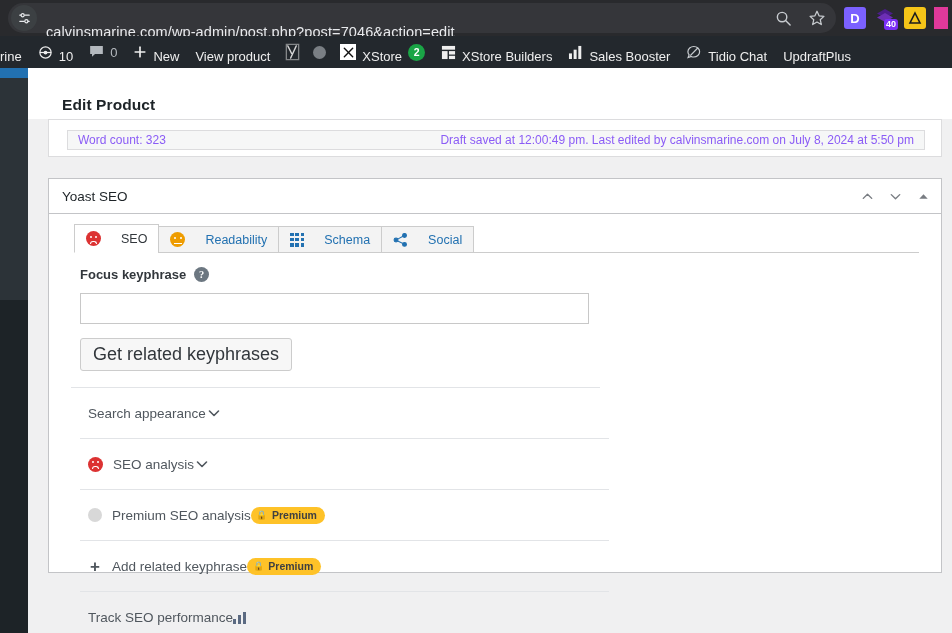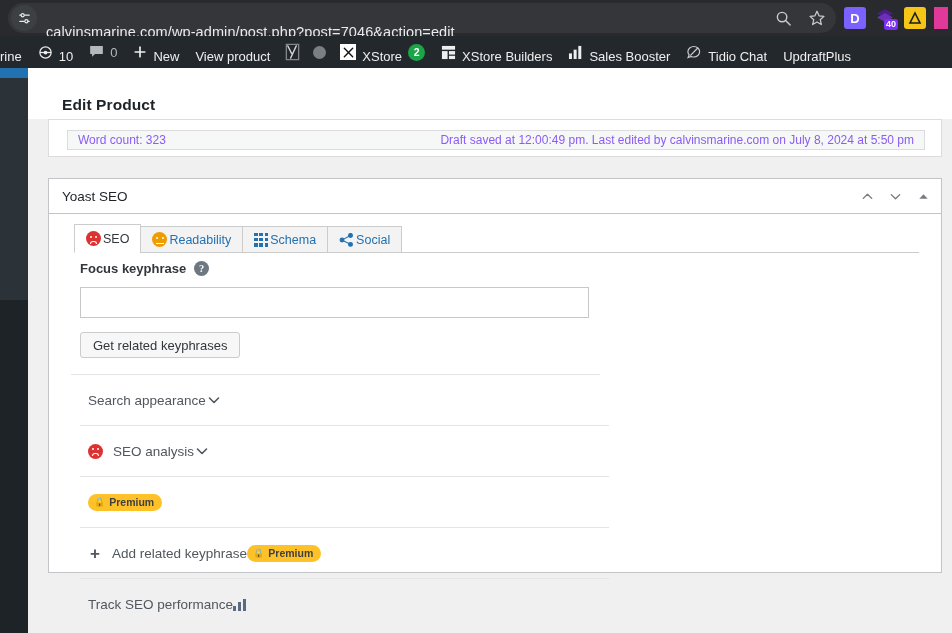--- a/index.html
+++ b/index.html
@@ -133,21 +133,21 @@
   #yoast-body { position: relative; padding: 10px 22px 0 22px; }
   #yoast-tabs {
     display: flex; align-items: flex-end; position: relative;
     height: 29px; margin-left: 3px;
   }
   #yoast-tabs::after {
     content: ""; position: absolute; left: 0; right: 0; bottom: 0;
     height: 1px; background: #ccc; z-index: 0;
   }
   .ytab {
-    display: flex; align-items: center; gap: 2px;
+    display: flex; align-items: center; gap: 20px;
     height: 27px; padding: 0 11px;
     font-size: 12.5px; color: #2271b1;
     background: #f3f3f3; border: 1px solid #ccc;
     position: relative; z-index: 1;
     margin-right: -1px;
   }
   .ytab.active {
     background: #ffffff; color: #32373c;
     border-bottom: 1px solid #ffffff;
     height: 29px;
@@ -182,21 +182,21 @@
   }
   .grid-icon {
     width: 14px; height: 14px; flex: 0 0 auto;
     display: grid; grid-template-columns: repeat(3, 1fr);
     grid-template-rows: repeat(3, 1fr); gap: 1.6px;
   }
   .grid-icon i { background: #2271b1; display: block; }
 
   
   #keyphrase-section {
-    margin-top: 8px; padding: 0 0 16px 9px;
+    margin-top: 14px; padding: 0 0 16px 9px;
     border-bottom: 1px solid #e2e4e7;
     width: 529px;
   }
   #keyphrase-label {
     display: flex; align-items: center; gap: 8px;
     font-size: 13px; color: #32373c; font-weight: bold;
   }
   .help-badge {
     width: 15px; height: 15px; border-radius: 50%;
     background: #6c7781; color: #fff;
@@ -205,23 +205,23 @@
     font-family: "Liberation Serif", serif;
   }
   #keyphrase-input {
     display: block; margin-top: 11px;
     width: 509px; height: 31px;
     border: 1px solid #c8c8c8; border-radius: 0;
     background: #fff; font-size: 13px; padding: 0 8px;
     color: #32373c; outline: none;
   }
   #related-keyphrases-btn {
-    margin-top: 14px; height: 26px; padding: 0 12px;
+    margin-top: 14px; height: 33px; padding: 0 12px;
     background: #f7f7f7; border: 1px solid #ccc; border-radius: 3px;
-    font-size: 13px; color: #32373c;
+    font-size: 18px; color: #32373c;
     font-family: "Liberation Sans", sans-serif;
     cursor: pointer;
   }
 
   
   .yrow {
     width: 529px; margin-left: 9px;
     height: 51px; border-bottom: 1px solid #e2e4e7;
     display: flex; align-items: center; justify-content: flex-start;
     padding: 0 10px 0 8px;
@@ -524,20 +524,24 @@
         <span class="yrow-label">SEO analysis</span>
       </div>
       <span class="chev">
         <svg width="16" height="16" viewBox="0 0 16 16" fill="none" stroke="#50575e" stroke-width="1.6" stroke-linecap="round" stroke-linejoin="round">
           <polyline points="3.5,6 8,10.5 12.5,6"></polyline>
         </svg>
       </span>
     </div>
 
     <div class="yrow">
+      <div class="yrow-left">
+        <span class="dot-grey"></span>
+        <span class="yrow-label">Premium SEO analysis</span>
+      </div>
       <span class="premium-pill">
         <span class="lock-glyph">🔒</span>
         <span>Premium</span>
       </span>
     </div>
 
     <div class="yrow">
       <div class="yrow-left">
         <span class="plus-icon">+</span>
         <span class="yrow-label">Add related keyphrase</span>

